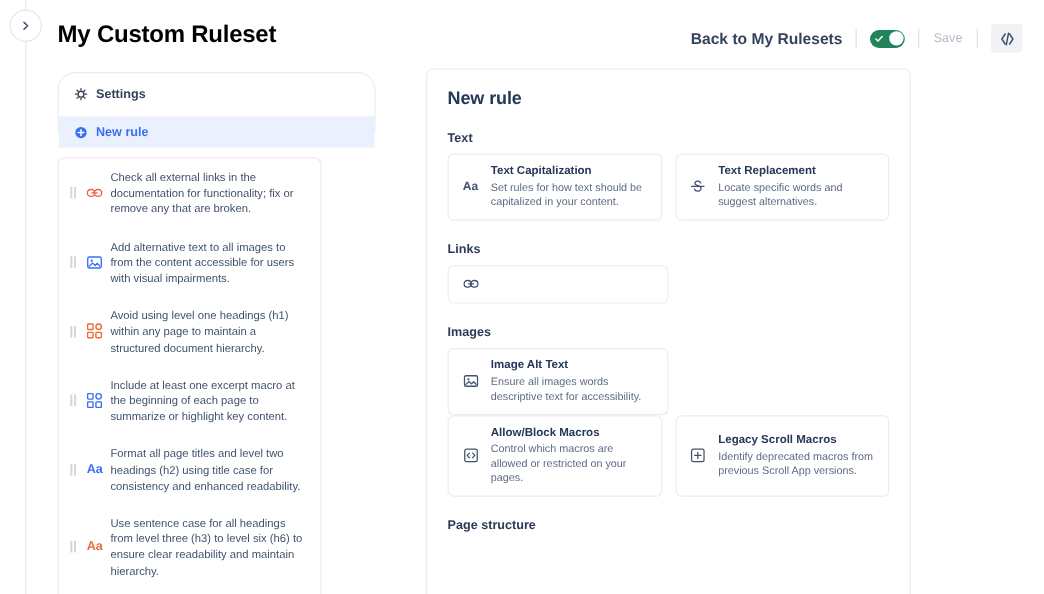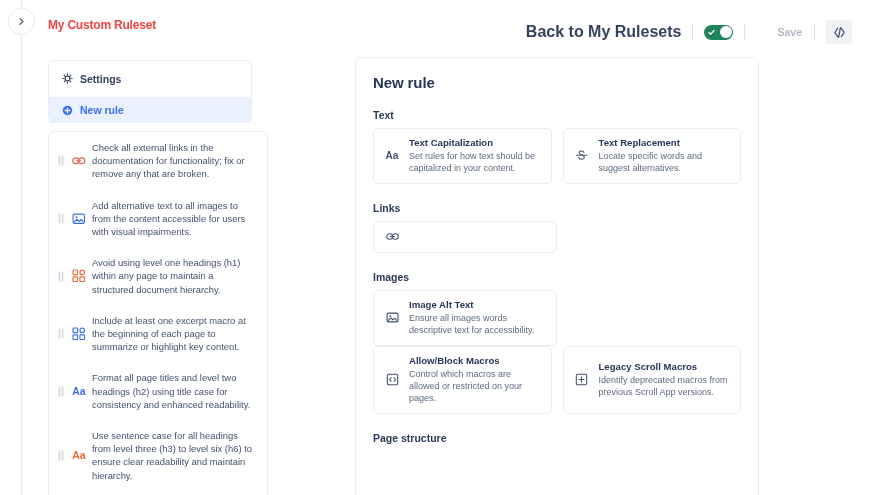--- a/index.html
+++ b/index.html
@@ -29,33 +29,33 @@
     border: 1px solid #e4e6ed;
     display: flex; align-items: center; justify-content: center;
     cursor: pointer;
     z-index: 5;
   }
   .collapse-btn svg { display: block; }
 
   
   .page-title {
     position: absolute; left: 48px; top: 18px;
-    font-size: 12px; font-weight: bold; color: #ef4444;
+    font-size: 20px; font-weight: bold; color: #000000;
     letter-spacing: -0.2px;
     white-space: nowrap;
   }
 
   
   .header-actions {
     position: absolute; right: 18px; top: 20px;
     display: flex; align-items: center; gap: 0;
     height: 24px;
   }
   .back-link {
-    font-size: 16px; color: #34435e; font-weight: bold;
+    font-size: 13px; color: #34435e; font-weight: bold;
     cursor: pointer; white-space: nowrap;
     padding-right: 11px;
   }
   .divider {
     width: 1px; height: 16px; background: #dfe1e6;
   }
   .toggle-wrap { padding: 0 11px; display: flex; align-items: center; }
   .toggle {
     width: 29px; height: 15px; border-radius: 8px;
     background: #1f845a; position: relative; cursor: pointer;
@@ -64,43 +64,42 @@
   .toggle .knob {
     position: absolute; right: 1.5px; top: 1.5px;
     width: 12px; height: 12px; border-radius: 50%;
     background: #ffffff;
   }
   .toggle .tick {
     position: absolute; left: 4px; top: 4px;
     width: 7px; height: 7px;
   }
   .save-btn {
-    font-size: 10.5px; color: #b3bac5; font-weight: bold;
+    font-size: 10.5px; color: #b3bac5; font-weight: normal;
     padding: 4px 12px; border-radius: 3px;
     background: transparent; border: none;
     cursor: default; white-space: nowrap;
     font-family: "Liberation Sans", sans-serif;
-    margin-left: 20px;
   }
   .code-btn {
     margin-left: 11px;
     width: 26px; height: 24px; border-radius: 3px;
     background: #f1f2f5;
     display: flex; align-items: center; justify-content: center;
     cursor: pointer;
   }
 
   
   .panel {
     position: absolute;
     background: #ffffff;
     border: 1px solid #ebecf0;
     border-radius: 6px;
   }
-  .nav-panel  { left: 48px; top: 60px; width: 204px; height: 62px; }
+  .nav-panel  { left: 48px; top: 60px; width: 265px; height: 62px; border-radius: 15px; }
   .rules-panel{ left: 48px; top: 131px; width: 220px; height: 380px; overflow: hidden; }
   .main-panel { left: 355px; top: 57px; width: 404px; height: 450px; overflow: hidden; }
 
   
   .nav-item {
     display: flex; align-items: center; gap: 7px;
     height: 25px; padding: 0 12px;
     font-size: 10.5px; font-weight: bold;
     cursor: pointer;
   }

